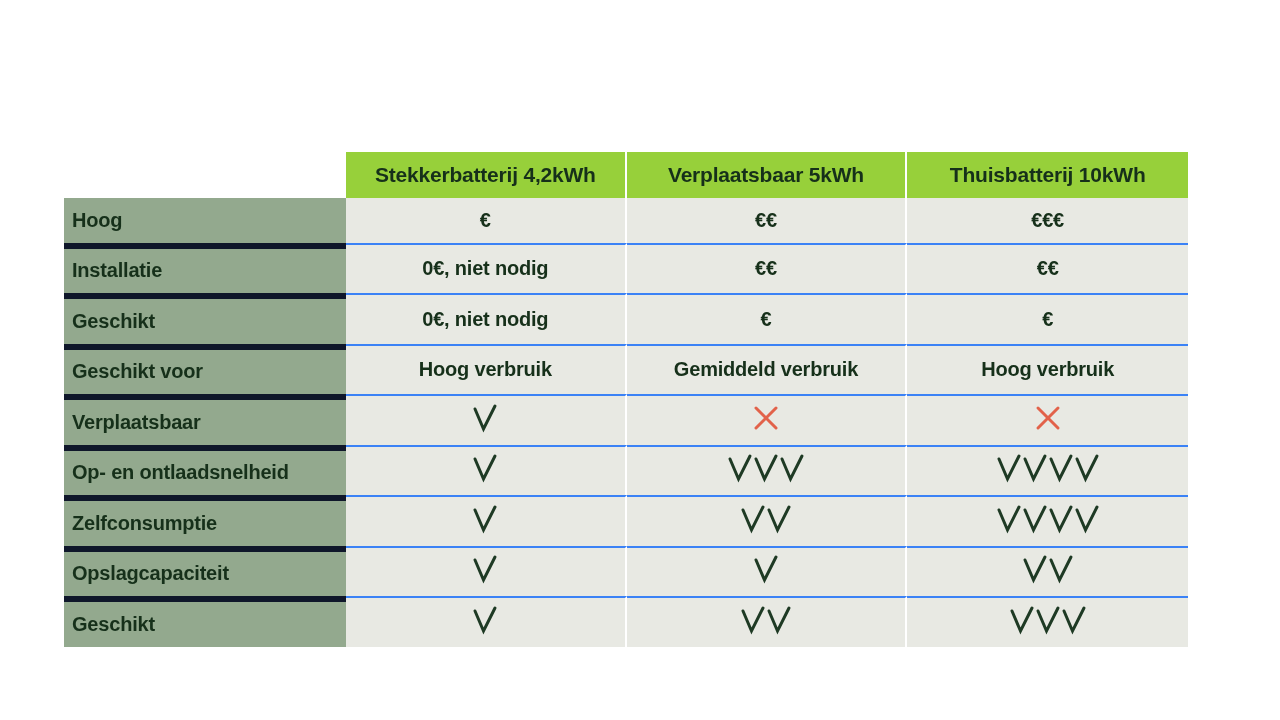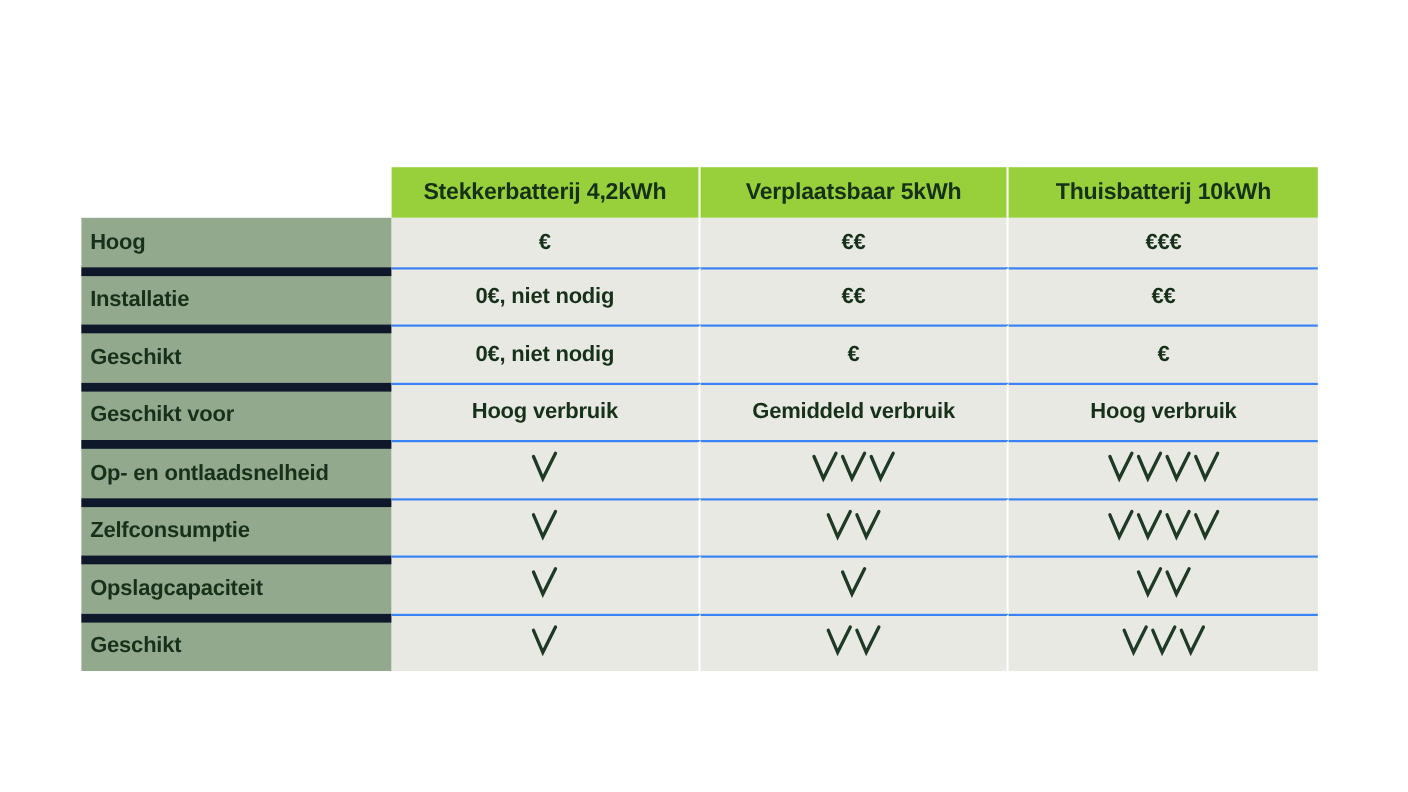--- a/index.html
+++ b/index.html
@@ -21,21 +21,20 @@
     top: 152px;
     width: 1124px;
     height: 448px;
   }
 
   .comparison-table {
     width: 100%;
     border-collapse: separate;
     border-spacing: 0;
     table-layout: fixed;
-    margin-left: 10px;
   }
 
   
   .corner-cell {
     width: 282px;
     height: 46px;
     padding: 0;
     background: #ffffff;
     border: 0;
   }
@@ -58,21 +57,21 @@
   .row-label {
     width: 282px;
     height: 44.5px;
     background: #93A98E;
     color: #16301a;
     font-size: 20px;
     font-weight: bold;
     text-align: left;
     vertical-align: middle;
     padding: 0 0 0 8px;
-    border-top: 8px solid #0f172a;
+    border-top: 6px solid #0f172a;
     letter-spacing: -0.2px;
   }
   tbody tr:first-child .row-label { border-top: 0; }
 
   .data-cell {
     height: 44.5px;
     background: #E8E9E3;
     color: #16301a;
     font-size: 20px;
     font-weight: bold;
@@ -131,20 +130,40 @@
           <td class="data-cell">€</td>
           <td class="data-cell">€</td>
         </tr>
         <tr>
           <th class="row-label">Geschikt voor</th>
           <td class="data-cell">Hoog verbruik</td>
           <td class="data-cell">Gemiddeld verbruik</td>
           <td class="data-cell">Hoog verbruik</td>
         </tr>
         <tr>
+          <th class="row-label">Verplaatsbaar</th>
+          <td class="data-cell"><span class="marks">
+              <span class="mark-check"><svg width="26" height="30" viewBox="0 0 26 30">
+                  <path d="M3 6 L11.5 26 L23 3" fill="none" stroke="#1E3A24" stroke-width="3" stroke-linecap="round" stroke-linejoin="miter"></path>
+                </svg></span>
+            </span></td>
+          <td class="data-cell"><span class="marks">
+              <span class="mark-cross"><svg width="28" height="28" viewBox="0 0 28 28">
+                  <path d="M4 4 L24 24" stroke="#E2624A" stroke-width="3" stroke-linecap="round" fill="none"></path>
+                  <path d="M24 4 L4 24" stroke="#E2624A" stroke-width="3" stroke-linecap="round" fill="none"></path>
+                </svg></span>
+            </span></td>
+          <td class="data-cell"><span class="marks">
+              <span class="mark-cross"><svg width="28" height="28" viewBox="0 0 28 28">
+                  <path d="M4 4 L24 24" stroke="#E2624A" stroke-width="3" stroke-linecap="round" fill="none"></path>
+                  <path d="M24 4 L4 24" stroke="#E2624A" stroke-width="3" stroke-linecap="round" fill="none"></path>
+                </svg></span>
+            </span></td>
+        </tr>
+        <tr>
           <th class="row-label">Op- en ontlaadsnelheid</th>
           <td class="data-cell"><span class="marks">
               <span class="mark-check"><svg width="26" height="30" viewBox="0 0 26 30">
                   <path d="M3 6 L11.5 26 L23 3" fill="none" stroke="#1E3A24" stroke-width="3" stroke-linecap="round" stroke-linejoin="miter"></path>
                 </svg></span>
             </span></td>
           <td class="data-cell"><span class="marks">
               <span class="mark-check"><svg width="26" height="30" viewBox="0 0 26 30">
                   <path d="M3 6 L11.5 26 L23 3" fill="none" stroke="#1E3A24" stroke-width="3" stroke-linecap="round" stroke-linejoin="miter"></path>
                 </svg></span>

